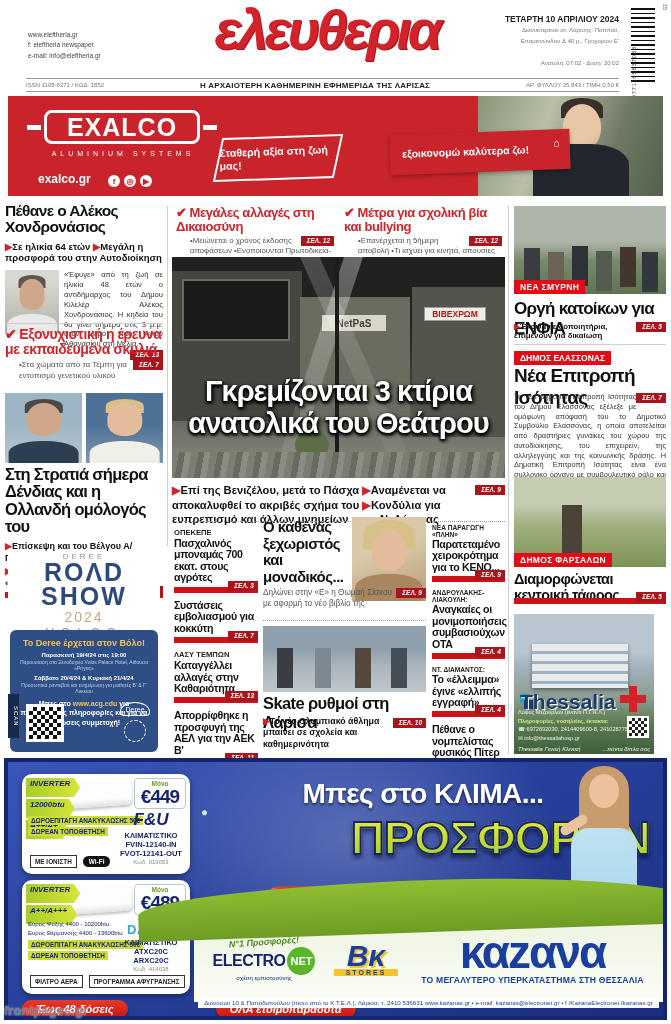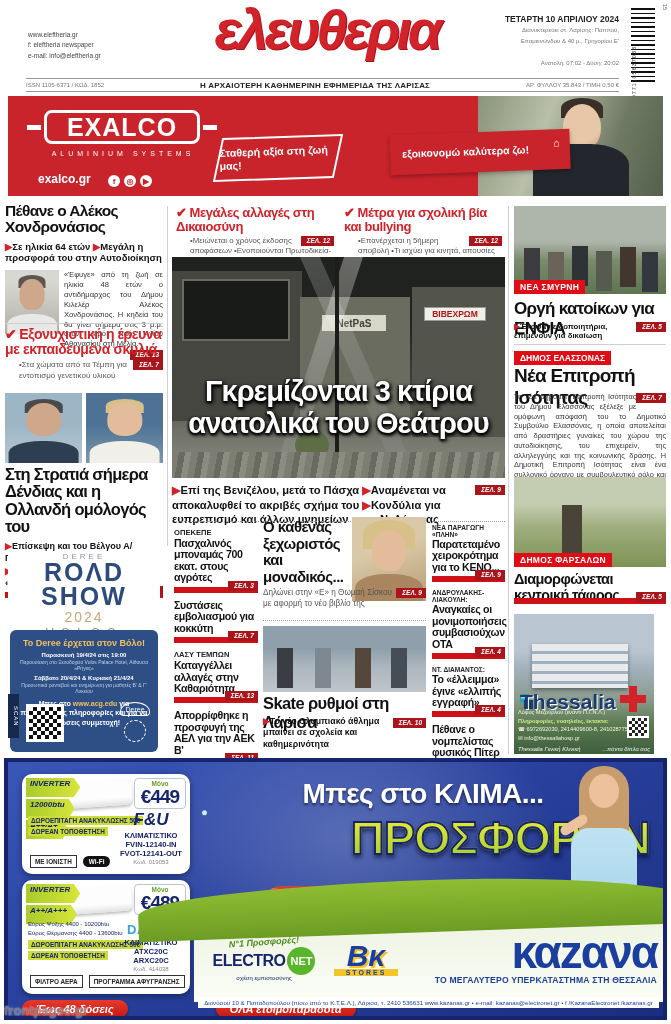--- a/index.html
+++ b/index.html
@@ -257,21 +257,21 @@
   .kz-en { text-align:center; width:120px; }
   .kz-en .n1 { font-size:9px; color:#4c8a1e; font-style:italic; font-weight:bold; transform:rotate(-4deg); }
   .kz-en .row { display:flex; align-items:center; justify-content:center; gap:2px; }
   .kz-en .el { font-size:16px; font-weight:900; color:#15246b; letter-spacing:-.5px; }
   .kz-en .net { background:#59b52a; color:#fff; font-size:11px; font-weight:900; border-radius:50%; width:28px; height:28px;
                 display:flex; align-items:center; justify-content:center; }
   .kz-en .sx { font-size:6px; color:#15246b; }
   .kz-bk { width:64px; text-align:center; position:relative; }
   .kz-bk .b { font-size:30px; font-weight:900; font-style:italic; color:#1b3f9e; text-shadow:2px 2px 0 #f4c52a; line-height:.9; }
   .kz-bk .s { background:#f4c52a; color:#1b3f9e; font-size:7px; font-weight:bold; letter-spacing:2px; padding:0 4px; }
-  .kz-kaz { flex:1; text-align:right; }
+  .kz-kaz { flex:1; text-align:center; }
   .kz-kaz .k { font-size:46px; font-weight:900; color:#1b3f9e; letter-spacing:-2px; line-height:.85; }
   .kz-kaz .t { font-size:8.6px; font-weight:bold; color:#1b3f9e; margin-top:3px; letter-spacing:.2px; }
   .kz-addr { position:absolute; left:190px; right:4px; bottom:8px; font-size:6.2px; color:#1b3f9e; text-align:center;
              background:#fff; padding:2px 0; }
 
   .watermark { position:absolute; left:4px; bottom:6px; font-size:13px; font-weight:bold; color:#8a8a8a; opacity:.75;
                text-shadow:0 0 2px #fff; }
 </style>
 </head>
 <body>

